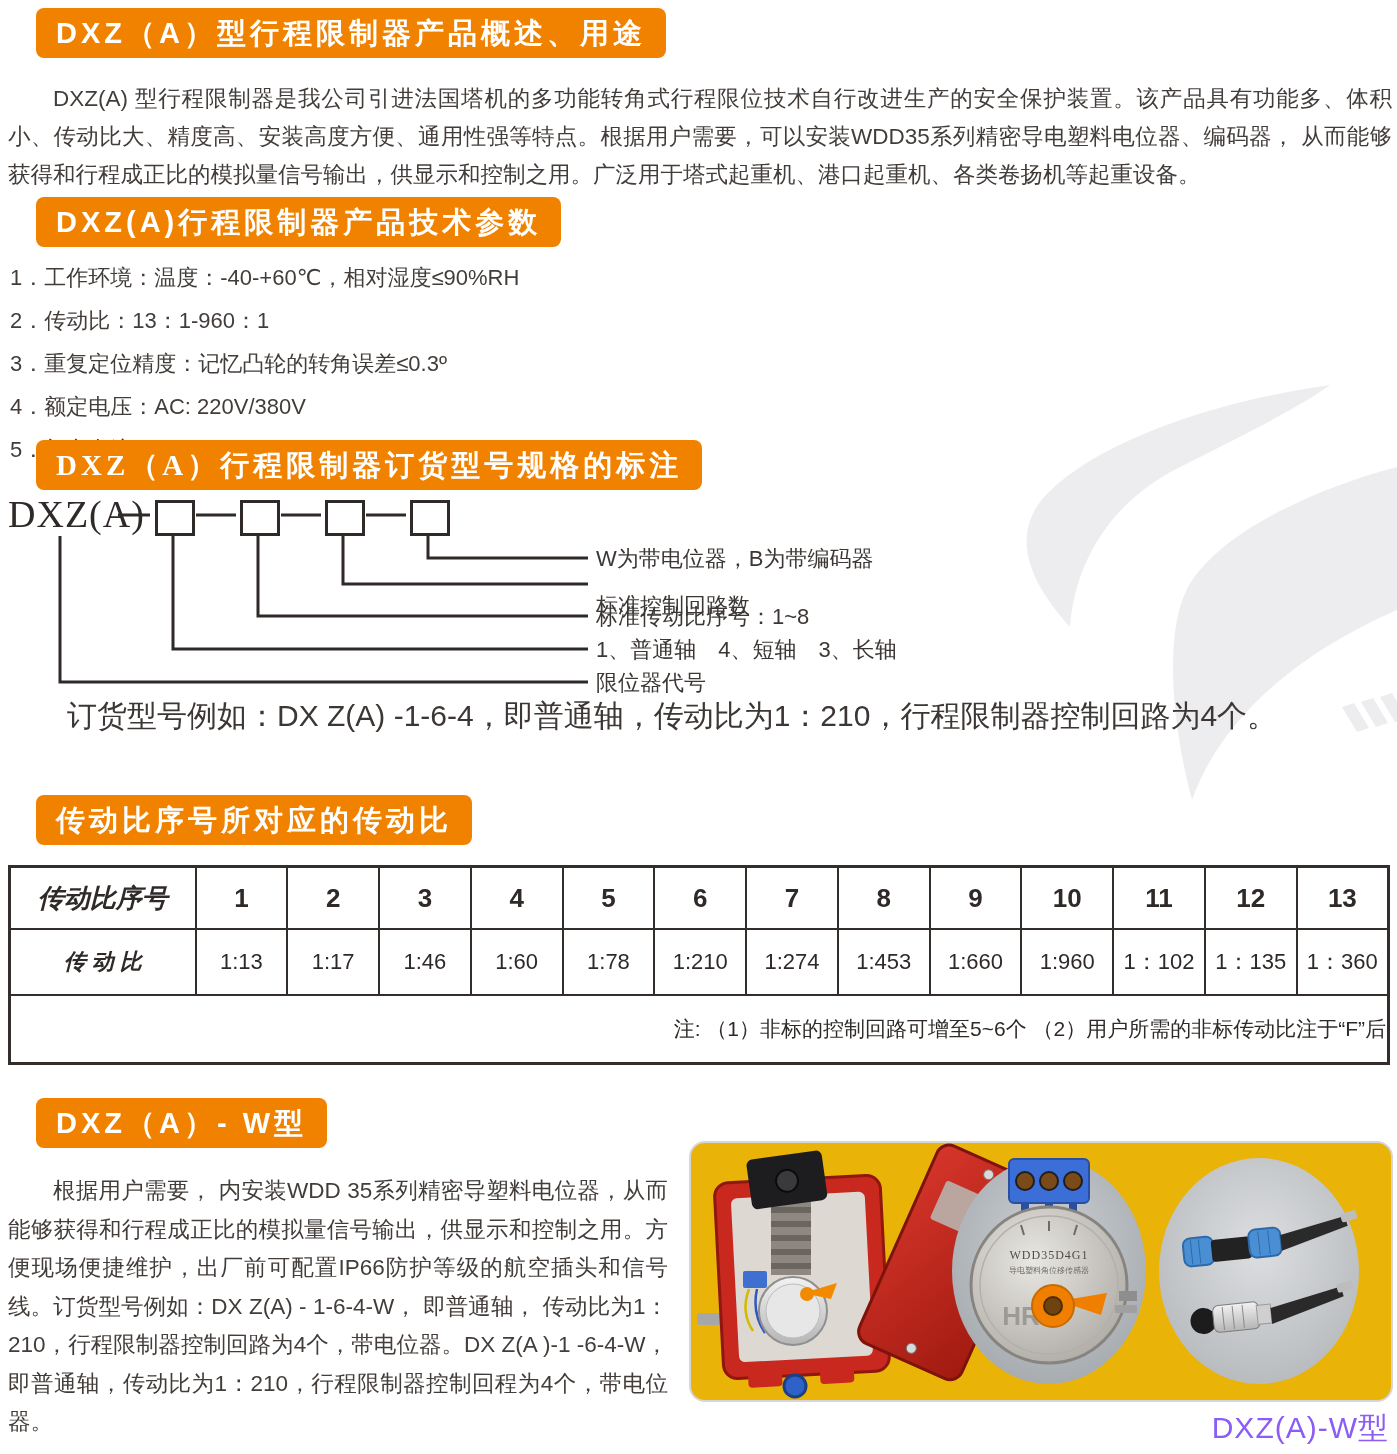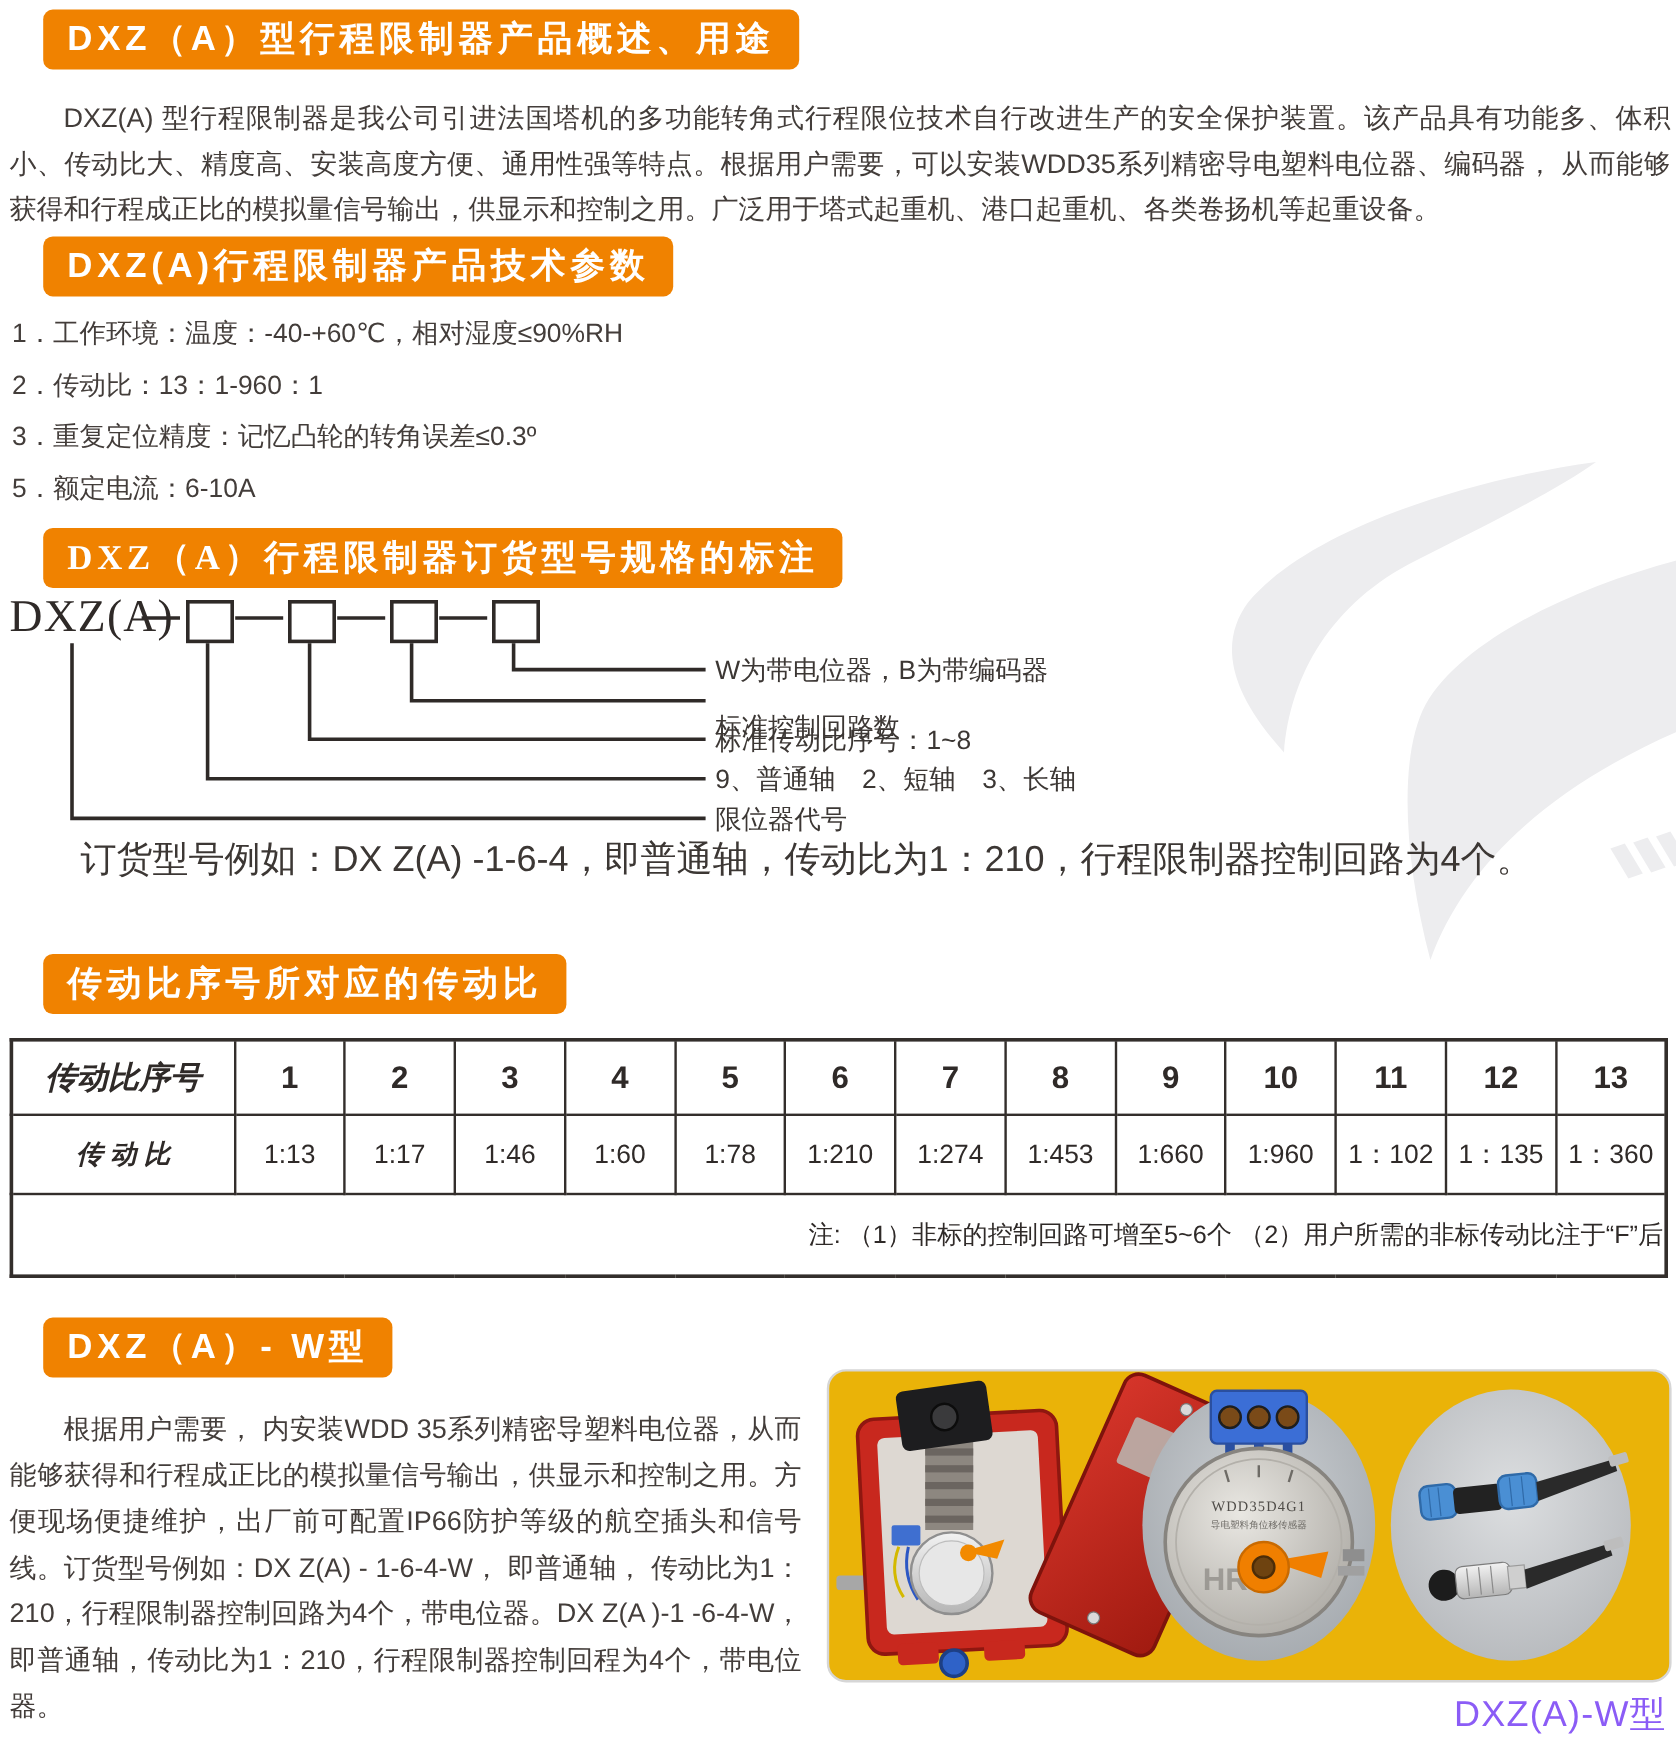--- a/index.html
+++ b/index.html
@@ -66,20 +66,21 @@
 </svg>
 
 <div class="banner" style="top:8px;">DXZ（A）型行程限制器产品概述、用途</div>
 <div class="para" style="top:80px;left:8px;width:1384px;">DXZ(A) 型行程限制器是我公司引进法国塔机的多功能转角式行程限位技术自行改进生产的安全保护装置。该产品具有功能多、体积小、传动比大、精度高、安装高度方便、通用性强等特点。根据用户需要，可以安装WDD35系列精密导电塑料电位器、编码器， 从而能够获得和行程成正比的模拟量信号输出，供显示和控制之用。广泛用于塔式起重机、港口起重机、各类卷扬机等起重设备。</div>
 
 <div class="banner" style="top:197px;">DXZ(A)行程限制器产品技术参数</div>
 <div class="abs" style="top:256px;left:10px;">
   <div class="spec-item">1．工作环境：温度：-40-+60℃，相对湿度≤90%RH</div>
   <div class="spec-item">2．传动比：13：1-960：1</div>
   <div class="spec-item">3．重复定位精度：记忆凸轮的转角误差≤0.3º</div>
+  <div class="spec-item">4．额定电压：AC: 220V/380V</div>
   <div class="spec-item">5．额定电流：6-10A</div>
 </div>
 
 <div class="banner" style="top:440px;font-family:Liberation Serif, serif;">DXZ（A）行程限制器订货型号规格的标注</div>
 <div class="diagram">
   <svg width="1397" height="250" viewBox="0 0 1397 250">
     <g stroke="#2f2a28" stroke-width="3" fill="none">
 
       <line x1="118" y1="23" x2="150" y2="23"></line>
       <line x1="196" y1="23" x2="236" y2="23"></line>
@@ -94,21 +95,21 @@
     </g>
   </svg>
   <span class="model-prefix">DXZ(A)</span>
   <div class="model-box" style="left:155px;"></div>
   <div class="model-box" style="left:240px;"></div>
   <div class="model-box" style="left:325px;"></div>
   <div class="model-box" style="left:410px;"></div>
   <div class="diag-label" style="top:52px;">W为带电位器，B为带编码器</div>
   <div class="diag-label" style="top:78px;margin-top:21px;">标准控制回路数</div>
   <div class="diag-label" style="top:110px;">标准传动比序号：1~8</div>
-  <div class="diag-label" style="top:143px;">9、普通轴　2、短轴　3、长轴</div>
+  <div class="diag-label" style="top:143px;">1、普通轴　4、短轴　3、长轴</div>
   <div class="diag-label" style="top:176px;">限位器代号</div>
   <div class="example-line">订货型号例如：DX Z(A) -1-6-4，即普通轴，传动比为1：210，行程限制器控制回路为4个。</div>
 </div>
 
 <div class="banner" style="top:795px;">传动比序号所对应的传动比</div>
 <table class="ratio">
   <colgroup>
     <col style="width:186px;">
     <col>
       <col>

